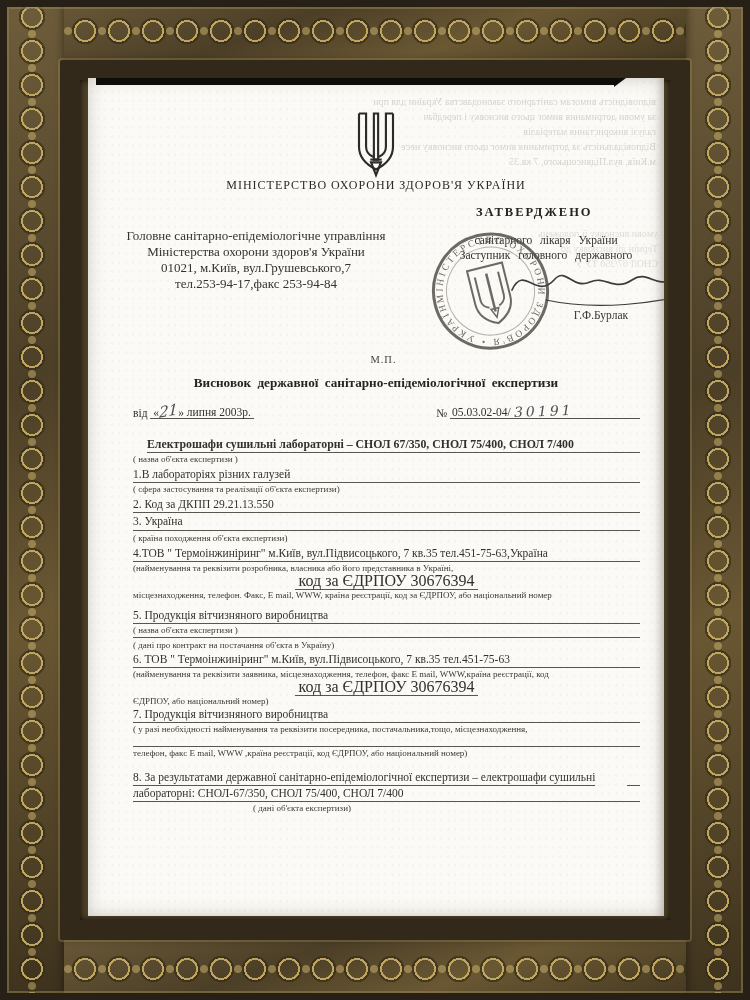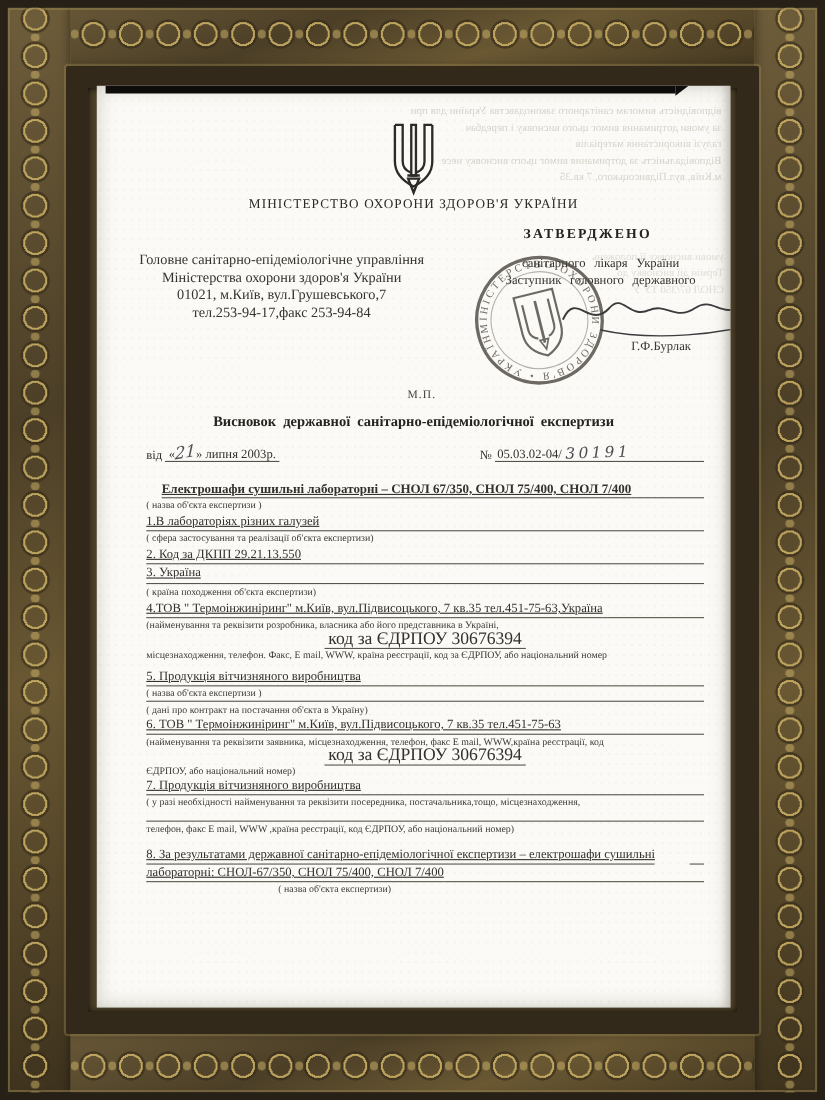--- a/index.html
+++ b/index.html
@@ -56,21 +56,21 @@
   .daterow{top:328px;left:45px;right:24px;display:flex;font-size:11.5px;align-items:flex-end;}
   .ug{border-bottom:1px solid #57524a;padding:0 3px;}
   .hand{font-family:"DejaVu Serif",serif;font-style:italic;color:#4c4c52;}
   .hand-day{display:inline-block;font-size:15px;transform:rotate(-10deg) skewX(-12deg);line-height:10px;}
   .hand-num{display:inline-block;font-size:14px;letter-spacing:3px;transform:rotate(-2deg);line-height:10px;}
   .numgroup{margin-left:auto;display:flex;align-items:flex-end;}
   .numline{border-bottom:1px solid #57524a;padding:0 2px;min-width:186px;}
 
   .form{position:absolute;top:358px;left:45px;right:24px;font-size:11.5px;color:#33312c;}
   .row{display:flex;align-items:flex-end;line-height:15px;}
-  .row .txt{border-bottom:1px solid #5a554d;white-space:nowrap;text-decoration:underline;}
+  .row .txt{border-bottom:1px solid #5a554d;white-space:nowrap;}
   .row .fill{flex:1;border-bottom:1px solid #5a554d;}
   .cap{font-size:9px;line-height:13px;color:#3c3a34;}
   .subject .txt{font-weight:bold;margin-left:14px;font-size:11.8px;}
   .codeline{text-align:center;line-height:13px;}
   .codeline span{border-bottom:1px solid #5a554d;font-size:16px;padding:0 4px;}
   .caprule{border-bottom:1px solid #5a554d;}
   .rule{height:10px;border-bottom:1px solid #5a554d;}
   .gap6{margin-top:6px;} .gap10{margin-top:10px;gap:32px;}
   .lh16{line-height:16px;} .lh17{line-height:17px;} .capl14{line-height:14px;} .capl15{line-height:15px;} .capl12{line-height:12px;}
 </style>
@@ -232,17 +232,17 @@
       <div class="cap">телефон, факс E mail, WWW ,країна реєстрації, код  ЄДРПОУ, або національний номер)</div>
 
       <div class="row gap10">
           <span class="txt">8. За результатами державної санітарно-епідеміологічної  експертизи – електрошафи сушильні</span>
           <span class="fill"></span>
         </div>
       <div class="row">
           <span class="txt">лабораторні: СНОЛ-67/350, СНОЛ 75/400, СНОЛ 7/400</span>
           <span class="fill"></span>
         </div>
-      <div class="cap" style="text-align:left;padding-left:120px;">( назва об'єкта експертизи)</div>
+      <div class="cap" style="text-align:left;padding-left:120px;">( дані об'єкта експертизи)</div>
 
     </div>
   </div>
 </div>
 
 </body></html>

